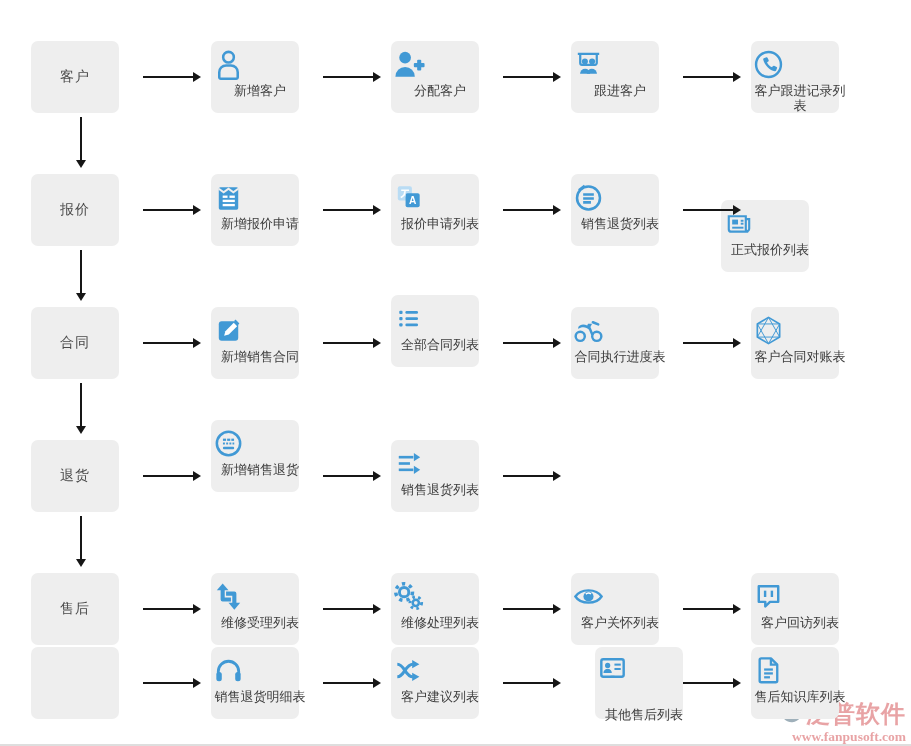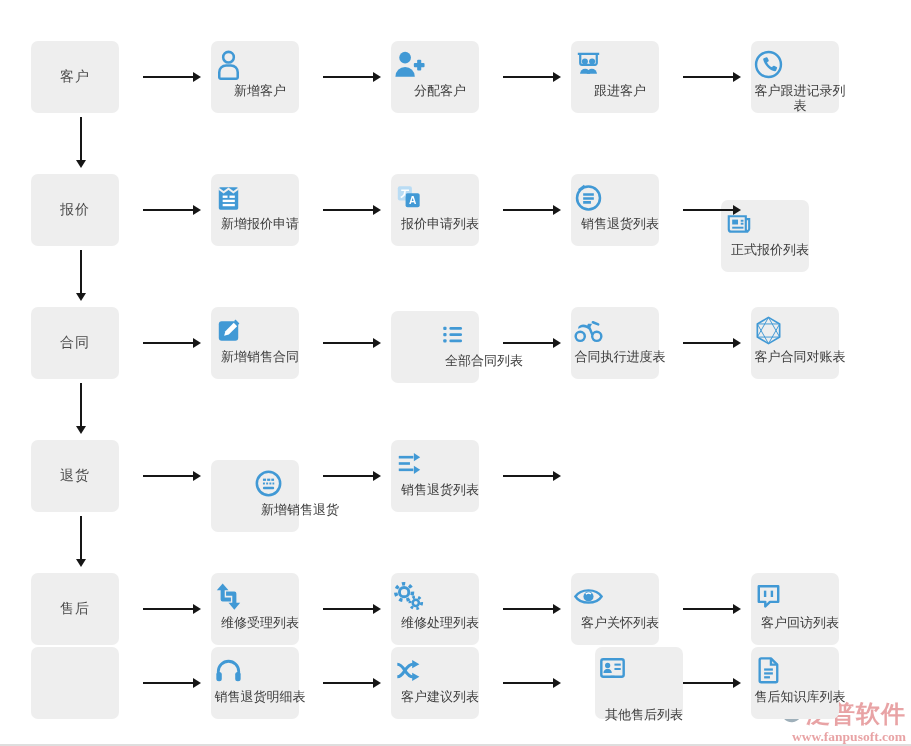--- a/index.html
+++ b/index.html
@@ -148,21 +148,21 @@
     <div class="box node" style="left: 211px; top: 307px;">
       <div class="ic">
         <svg viewBox="0 0 36 36" width="35" height="35">
           <rect x="8" y="8.5" width="20" height="20" rx="3" fill="#4199d5"></rect>
           <path d="M13.5 23.5 l1.3 -4.8 8.6 -8.6 3.5 3.5 -8.6 8.6 z" fill="#fff"></path>
           <path d="M24.5 7.5 l4 4" stroke="#4199d5" stroke-width="2"></path>
         </svg>
       </div>
       <div class="lbl">新增销售合同</div>
     </div>
-    <div class="box node" style="left: 391px; top: 311px; padding-left: 44px;">
+    <div class="box node" style="left: 391px; top: 295px;">
       <div class="ic">
         <svg viewBox="0 0 36 36" width="35" height="35">
           <g fill="#4199d5">
             <rect x="8.5" y="10" width="3.4" height="3.4" rx="1"></rect>
             <rect x="8.5" y="16.4" width="3.4" height="3.4" rx="1"></rect>
             <rect x="8.5" y="22.8" width="3.4" height="3.4" rx="1"></rect>
             <rect x="14.8" y="10.4" width="13" height="2.7" rx="1.3"></rect>
             <rect x="14.8" y="16.8" width="13" height="2.7" rx="1.3"></rect>
             <rect x="14.8" y="23.2" width="13" height="2.7" rx="1.3"></rect>
           </g>
@@ -195,21 +195,21 @@
       <div class="lbl">客户合同对账表</div>
     </div>
     <div class="arrow-h" style="left: 143px; top: 342px; width: 50px;"></div>
     <div class="arrow-h" style="left: 323px; top: 342px; width: 50px;"></div>
     <div class="arrow-h" style="left: 503px; top: 342px; width: 50px;"></div>
     <div class="arrow-h" style="left: 683px; top: 342px; width: 50px;"></div>
     <div class="arrow-v" style="left: 80px; top: 383px; height: 43px;"></div>
     <div class="box stage-box" style="left: 31px; top: 440px;">
       <span>退货</span>
     </div>
-    <div class="box node" style="left: 211px; top: 460px; padding-left: 40px;">
+    <div class="box node" style="left: 211px; top: 420px;">
       <div class="ic">
         <svg viewBox="0 0 36 36" width="35" height="35">
           <circle cx="18" cy="18" r="12" fill="none" stroke="#4199d5" stroke-width="2.6"></circle>
           <g fill="#4199d5">
             <rect x="12.3" y="13" width="3.2" height="2.3"></rect>
             <rect x="16.6" y="13" width="3.2" height="2.3"></rect>
             <rect x="20.9" y="13" width="2.8" height="2.3"></rect>
             <rect x="12.3" y="17" width="2" height="2"></rect>
             <rect x="15.6" y="17" width="2" height="2"></rect>
             <rect x="18.9" y="17" width="2" height="2"></rect>

